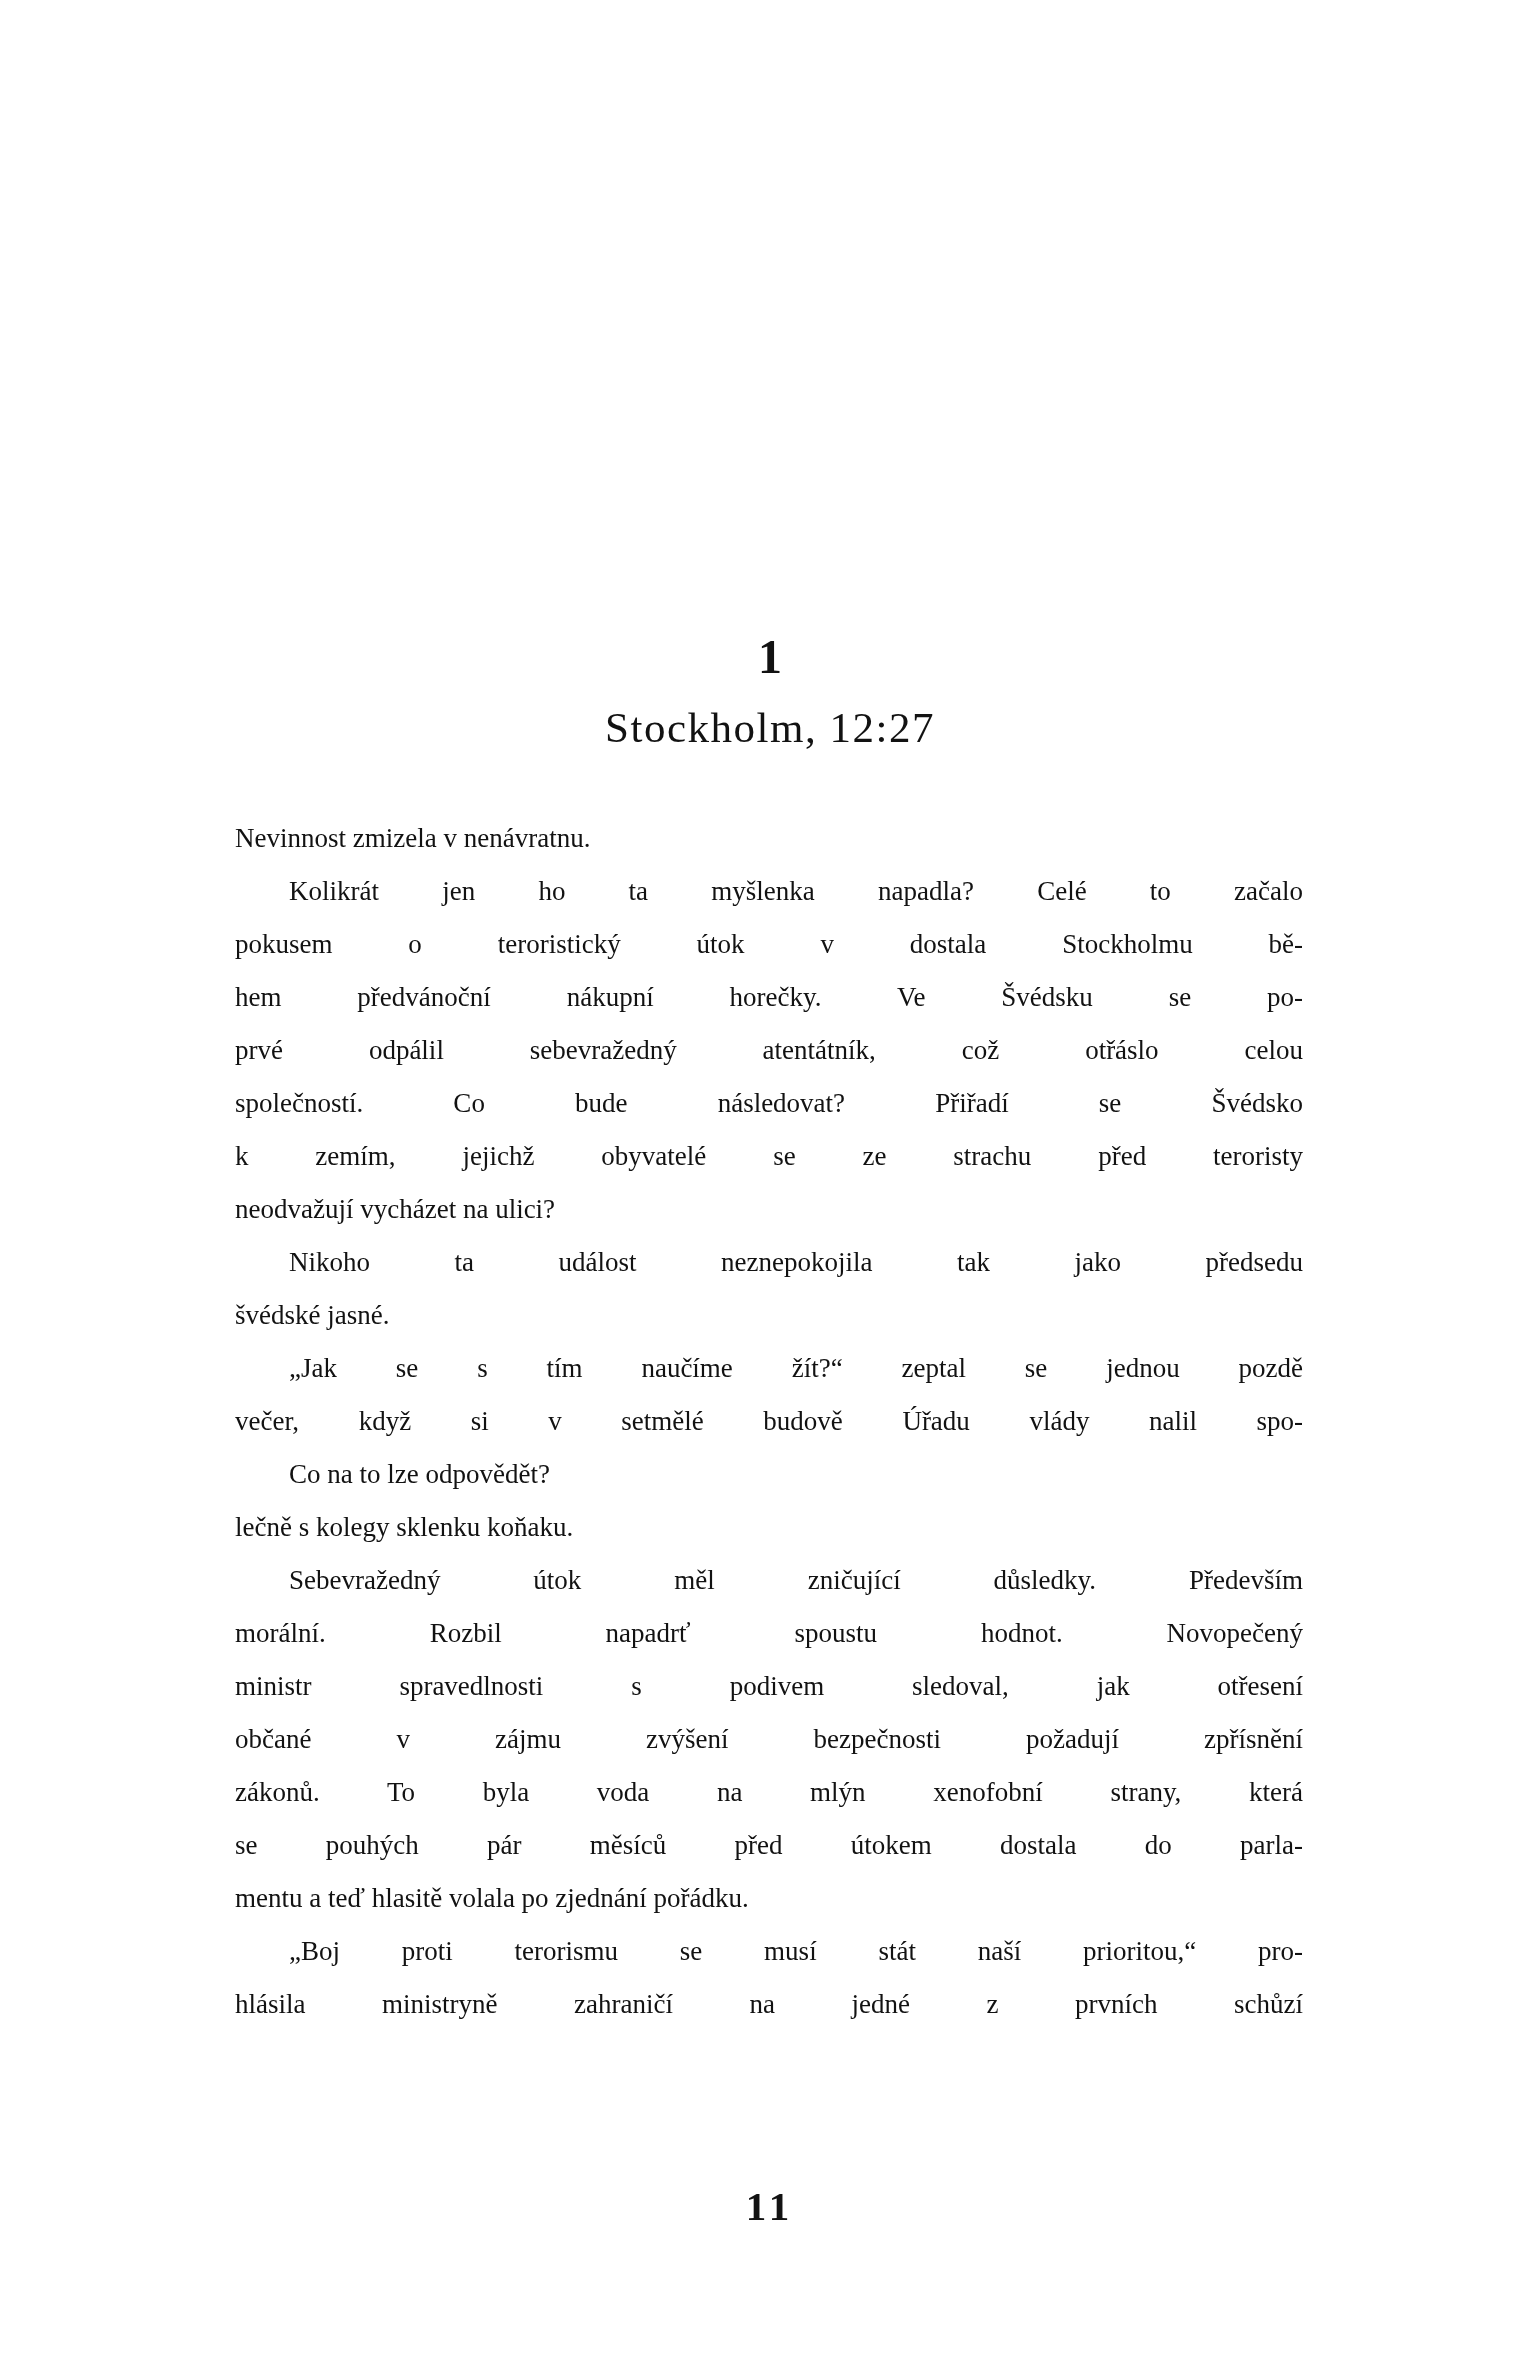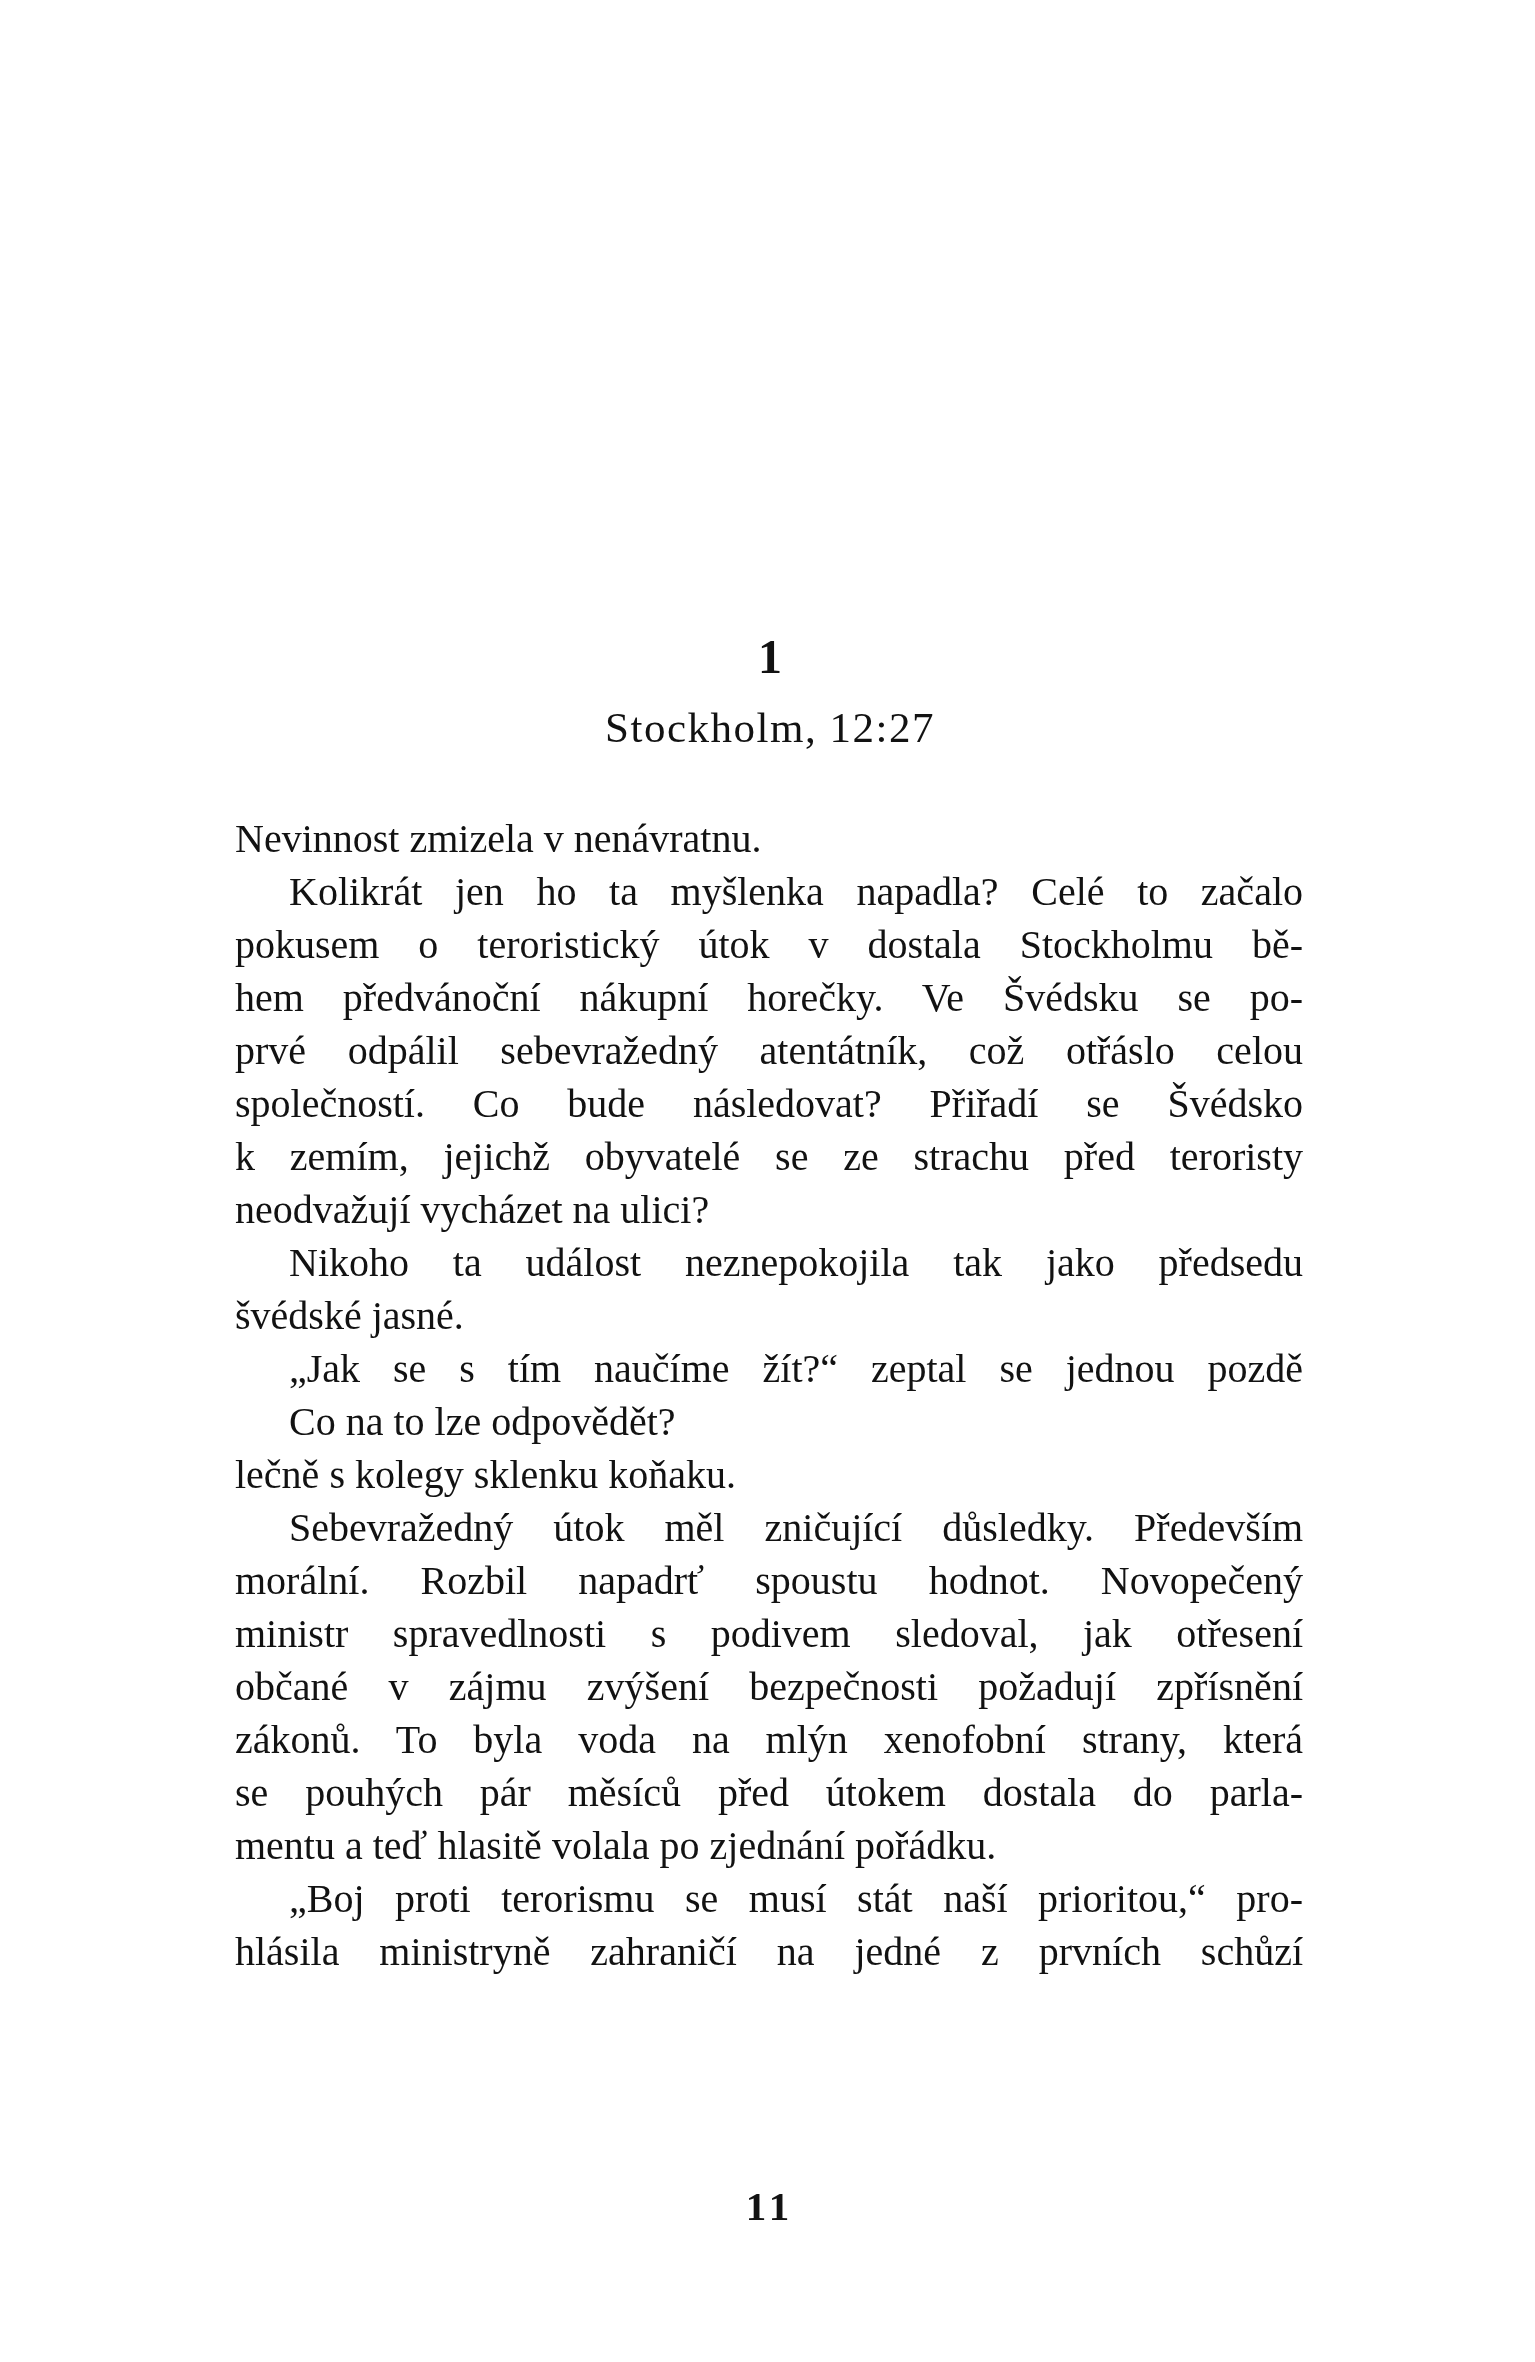--- a/index.html
+++ b/index.html
@@ -34,21 +34,21 @@
     text-align: center;
     font-size: 43px;
     letter-spacing: 1.5px;
     line-height: 1;
   }
   .body-text {
     position: absolute;
     top: 812px;
     left: 235px;
     width: 1068px;
-    font-size: 40px;
+    font-size: 27px;
     line-height: 53px;
   }
   .body-text .line {
     text-align: justify;
     text-align-last: justify;
     white-space: normal;
   }
   .body-text .line.last {
     text-align-last: left;
   }
@@ -78,20 +78,21 @@
       <div class="line indent">Kolikrát jen ho ta myšlenka napadla? Celé to začalo</div>
       <div class="line">pokusem o teroristický útok v dostala Stockholmu bě-</div>
       <div class="line">hem předvánoční nákupní horečky. Ve Švédsku se po-</div>
       <div class="line">prvé odpálil sebevražedný atentátník, což otřáslo celou</div>
       <div class="line">společností. Co bude následovat? Přiřadí se Švédsko</div>
       <div class="line">k zemím, jejichž obyvatelé se ze strachu před teroristy</div>
       <div class="line last">neodvažují vycházet na ulici?</div>
       <div class="line indent">Nikoho ta událost neznepokojila tak jako předsedu</div>
       <div class="line last">švédské jasné.</div>
       <div class="line indent">„Jak se s tím naučíme žít?“ zeptal se jednou pozdě</div>
+      <div class="line">večer, když si v setmělé budově Úřadu vlády nalil spo-</div>
       <div class="line last indent">Co na to lze odpovědět?</div>
       <div class="line last">lečně s kolegy sklenku koňaku.</div>
       <div class="line indent">Sebevražedný útok měl zničující důsledky. Především</div>
       <div class="line">morální. Rozbil napadrť spoustu hodnot. Novopečený</div>
       <div class="line">ministr spravedlnosti s podivem sledoval, jak otřesení</div>
       <div class="line">občané v zájmu zvýšení bezpečnosti požadují zpřísnění</div>
       <div class="line">zákonů. To byla voda na mlýn xenofobní strany, která</div>
       <div class="line">se pouhých pár měsíců před útokem dostala do parla-</div>
       <div class="line last">mentu a teď hlasitě volala po zjednání pořádku.</div>
       <div class="line indent">„Boj proti terorismu se musí stát naší prioritou,“ pro-</div>

